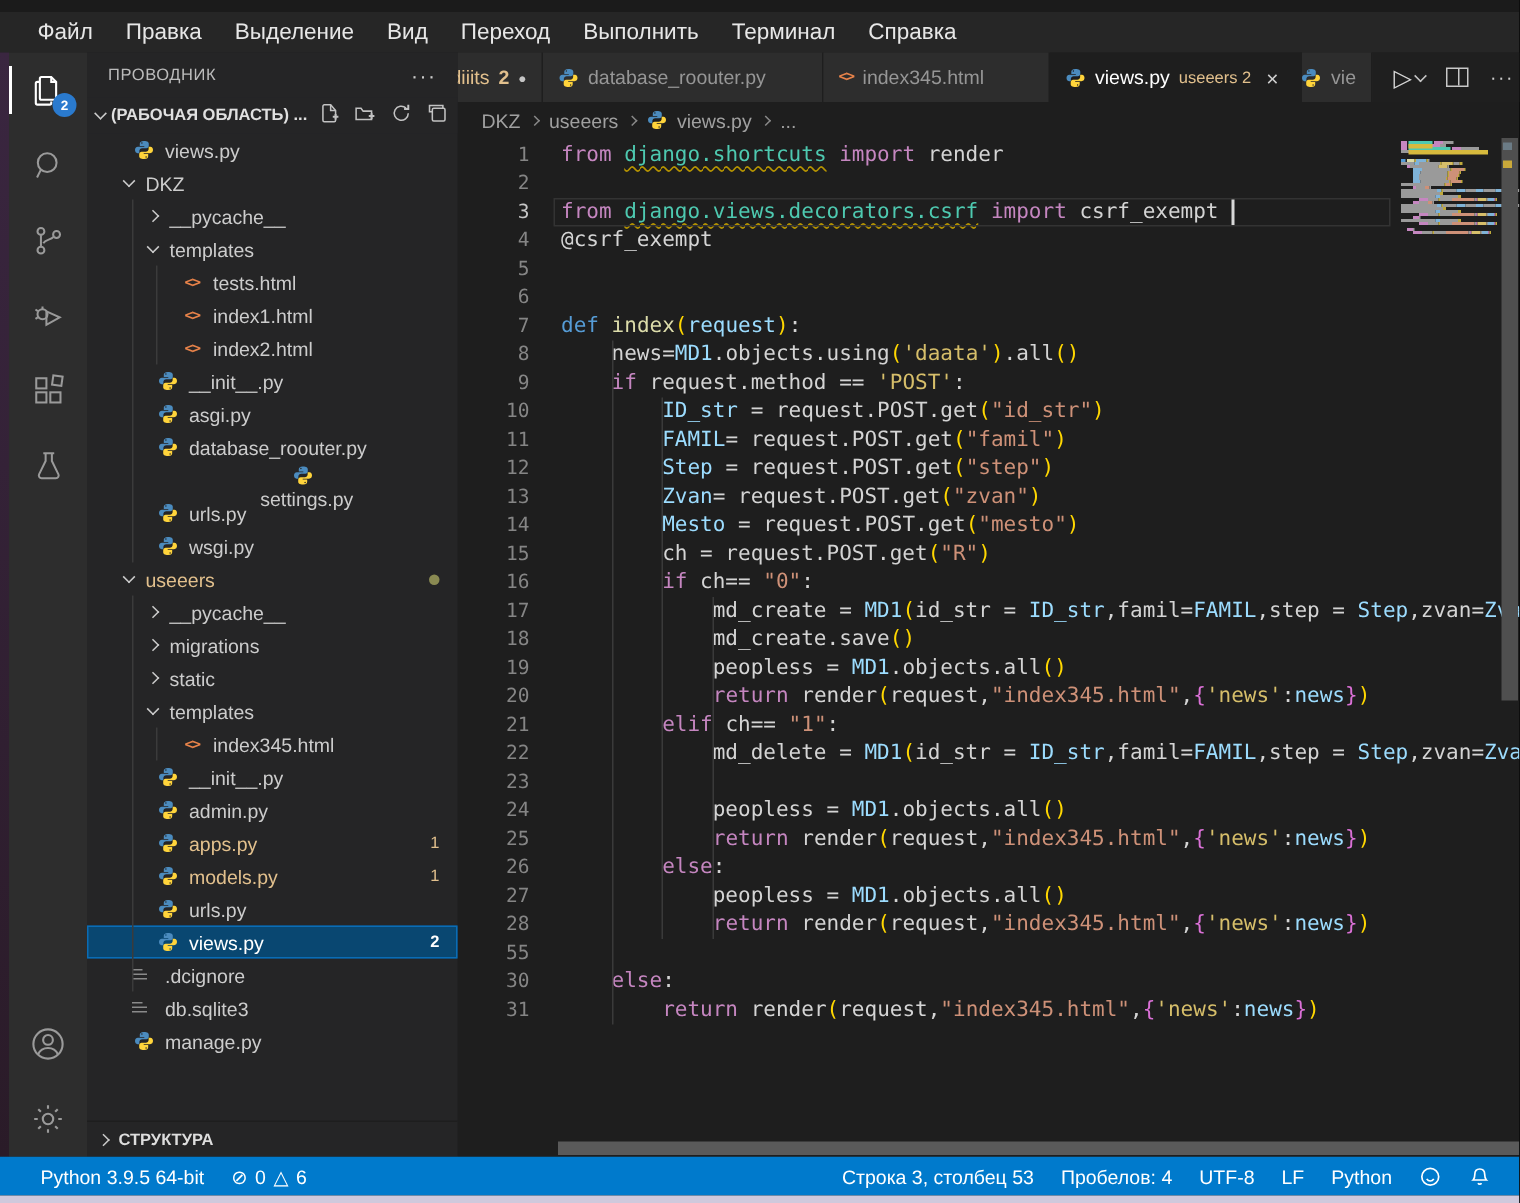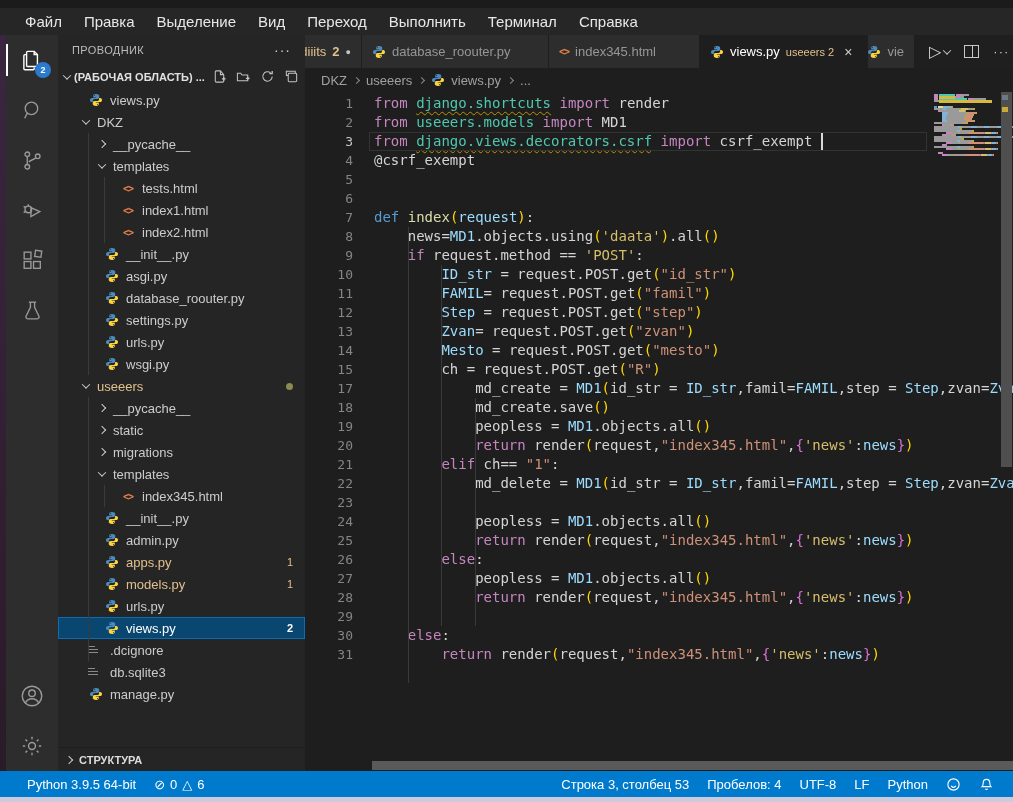--- a/index.html
+++ b/index.html
@@ -270,21 +270,21 @@
           </div>
           <div class="tree-row" style="padding-left: 46px;">
             <span class="ticon">
               <svg width="14" height="14" viewBox="0 0 14 14">
                 <path fill="#4b8bbe" d="M6.9 1C4.8 1 4.2 2 4.2 2.9v1.5h3v.5H3C1.6 4.9 1 6 1 7s.6 2.1 1.7 2.1h1.2V7.7c0-1 .9-1.8 1.9-1.8h2.8c.9 0 1.6-.8 1.6-1.7V2.9C10.2 1.9 9.4 1 6.9 1zM5.6 1.9a.5.5 0 1 1 0 1 .5.5 0 0 1 0-1z"></path>
                 <path fill="#ffd43b" d="M7.1 13c2.1 0 2.7-1 2.7-1.9v-1.5h-3v-.5H11c1.4 0 2-1.1 2-2.1s-.6-2.1-1.7-2.1h-1.2v1.4c0 1-.9 1.8-1.9 1.8H5.4c-.9 0-1.6.8-1.6 1.7v1.3c0 1 .8 1.9 3.3 1.9zm1.3-.9a.5.5 0 1 1 0-1 .5.5 0 0 1 0 1z"></path>
               </svg>
             </span>
             <span>database_roouter.py</span>
           </div>
-          <div class="tree-row" style="padding-left: 46px;">
+          <div class="tree-row" style="padding-left: 46px; flex-direction: column;">
             <span class="ticon">
               <svg width="14" height="14" viewBox="0 0 14 14">
                 <path fill="#4b8bbe" d="M6.9 1C4.8 1 4.2 2 4.2 2.9v1.5h3v.5H3C1.6 4.9 1 6 1 7s.6 2.1 1.7 2.1h1.2V7.7c0-1 .9-1.8 1.9-1.8h2.8c.9 0 1.6-.8 1.6-1.7V2.9C10.2 1.9 9.4 1 6.9 1zM5.6 1.9a.5.5 0 1 1 0 1 .5.5 0 0 1 0-1z"></path>
                 <path fill="#ffd43b" d="M7.1 13c2.1 0 2.7-1 2.7-1.9v-1.5h-3v-.5H11c1.4 0 2-1.1 2-2.1s-.6-2.1-1.7-2.1h-1.2v1.4c0 1-.9 1.8-1.9 1.8H5.4c-.9 0-1.6.8-1.6 1.7v1.3c0 1 .8 1.9 3.3 1.9zm1.3-.9a.5.5 0 1 1 0-1 .5.5 0 0 1 0 1z"></path>
               </svg>
             </span>
             <span>settings.py</span>
           </div>
           <div class="tree-row" style="padding-left: 46px;">
             <span class="ticon">
@@ -308,25 +308,25 @@
             <span class="chev down" style="margin-right: 8px;"></span>
             <span>useeers</span>
             <span class="dot-badge"></span>
           </div>
           <div class="tree-row" style="padding-left: 41px;">
             <span class="chev right" style="margin-right: 8px;"></span>
             <span>__pycache__</span>
           </div>
           <div class="tree-row" style="padding-left: 41px;">
             <span class="chev right" style="margin-right: 8px;"></span>
-            <span>static</span>
+            <span>migrations</span>
           </div>
           <div class="tree-row" style="padding-left: 41px;">
             <span class="chev right" style="margin-right: 8px;"></span>
-            <span>migrations</span>
+            <span>static</span>
           </div>
           <div class="tree-row" style="padding-left: 41px;">
             <span class="chev down" style="margin-right: 8px;"></span>
             <span>templates</span>
           </div>
           <div class="tree-row" style="padding-left: 62px;">
             <span class="ticon html-ico">&lt;&gt;</span>
             <span>index345.html</span>
           </div>
           <div class="tree-row" style="padding-left: 46px;">
@@ -482,47 +482,48 @@
               <path fill="#ffd43b" d="M7.1 13c2.1 0 2.7-1 2.7-1.9v-1.5h-3v-.5H11c1.4 0 2-1.1 2-2.1s-.6-2.1-1.7-2.1h-1.2v1.4c0 1-.9 1.8-1.9 1.8H5.4c-.9 0-1.6.8-1.6 1.7v1.3c0 1 .8 1.9 3.3 1.9zm1.3-.9a.5.5 0 1 1 0-1 .5.5 0 0 1 0 1z"></path>
             </svg>
           </span>
           <span>views.py</span>
           <span class="sep"></span>
           <span>...</span>
         </div>
       <div class="code-area" id="codearea">
         <div class="code-lines" id="codelines">
             <div class="cline"><span class="ln">1</span><span class="ltext"><span class="tk-k">from</span><span class="tk-v"> </span><span class="tk-nsw">django.shortcuts</span><span class="tk-v"> </span><span class="tk-k">import</span><span class="tk-v"> render</span></span></div>
-            <div class="cline"><span class="ln">2</span><span class="ltext"><span class="tk-k">from</span><span class="tk-v"> </span><span class="tk-ns">useeers.models</span><span class="tk-v"> </span><span class="tk-k">import</span><span class="tk-v"> MD1</span></span></div>
+            <div class="cline"><span class="ln">2</span></div>
             <div class="cline"><span class="ln cur">3</span><span class="ltext"><span class="tk-k">from</span><span class="tk-v"> </span><span class="tk-nsw">django.views.decorators.csrf</span><span class="tk-v"> </span><span class="tk-k">import</span><span class="tk-v"> csrf_exempt</span></span></div>
             <div class="cline"><span class="ln">4</span><span class="ltext"><span class="tk-v">@csrf_exempt</span></span></div>
             <div class="cline"><span class="ln">5</span><span class="ltext"></span></div>
             <div class="cline"><span class="ln">6</span><span class="ltext"></span></div>
             <div class="cline"><span class="ln">7</span><span class="ltext"><span class="tk-d">def</span><span class="tk-v"> </span><span class="tk-fn">index</span><span class="tk-b1">(</span><span class="tk-cv">request</span><span class="tk-b1">)</span><span class="tk-v">:</span></span></div>
             <div class="cline"><span class="ln">8</span><span class="ltext"><span class="tk-v">    news=</span><span class="tk-cv">MD1</span><span class="tk-v">.objects.using</span><span class="tk-b1">(</span><span class="tk-s1">'daata'</span><span class="tk-b1">)</span><span class="tk-v">.all</span><span class="tk-b1">()</span></span></div>
             <div class="cline"><span class="ln">9</span><span class="ltext"><span class="tk-v">    </span><span class="tk-k">if</span><span class="tk-v"> request.method == </span><span class="tk-s1">'POST'</span><span class="tk-v">:</span></span></div>
             <div class="cline"><span class="ln">10</span><span class="ltext"><span class="tk-v">        </span><span class="tk-cv">ID_str</span><span class="tk-v"> = request.POST.get</span><span class="tk-b1">(</span><span class="tk-s2">"id_str"</span><span class="tk-b1">)</span></span></div>
             <div class="cline"><span class="ln">11</span><span class="ltext"><span class="tk-v">        </span><span class="tk-cv">FAMIL</span><span class="tk-v">= request.POST.get</span><span class="tk-b1">(</span><span class="tk-s2">"famil"</span><span class="tk-b1">)</span></span></div>
             <div class="cline"><span class="ln">12</span><span class="ltext"><span class="tk-v">        </span><span class="tk-cv">Step</span><span class="tk-v"> = request.POST.get</span><span class="tk-b1">(</span><span class="tk-s2">"step"</span><span class="tk-b1">)</span></span></div>
             <div class="cline"><span class="ln">13</span><span class="ltext"><span class="tk-v">        </span><span class="tk-cv">Zvan</span><span class="tk-v">= request.POST.get</span><span class="tk-b1">(</span><span class="tk-s2">"zvan"</span><span class="tk-b1">)</span></span></div>
             <div class="cline"><span class="ln">14</span><span class="ltext"><span class="tk-v">        </span><span class="tk-cv">Mesto</span><span class="tk-v"> = request.POST.get</span><span class="tk-b1">(</span><span class="tk-s2">"mesto"</span><span class="tk-b1">)</span></span></div>
             <div class="cline"><span class="ln">15</span><span class="ltext"><span class="tk-v">        ch = request.POST.get</span><span class="tk-b1">(</span><span class="tk-s2">"R"</span><span class="tk-b1">)</span></span></div>
+            <div class="cline"><span class="ln">16</span><span class="ltext"><span class="tk-v">        </span><span class="tk-k">if</span><span class="tk-v"> ch== </span><span class="tk-s2">"0"</span><span class="tk-v">:</span></span></div>
             <div class="cline"><span class="ln">17</span><span class="ltext"><span class="tk-v">            md_create = </span><span class="tk-cv">MD1</span><span class="tk-b1">(</span><span class="tk-v">id_str = </span><span class="tk-cv">ID_str</span><span class="tk-v">,famil=</span><span class="tk-cv">FAMIL</span><span class="tk-v">,step = </span><span class="tk-cv">Step</span><span class="tk-v">,zvan=</span><span class="tk-cv">Zvan</span></span></div>
             <div class="cline"><span class="ln">18</span><span class="ltext"><span class="tk-v">            md_create.save</span><span class="tk-b1">()</span></span></div>
             <div class="cline"><span class="ln">19</span><span class="ltext"><span class="tk-v">            peopless = </span><span class="tk-cv">MD1</span><span class="tk-v">.objects.all</span><span class="tk-b1">()</span></span></div>
             <div class="cline"><span class="ln">20</span><span class="ltext"><span class="tk-v">            </span><span class="tk-k">return</span><span class="tk-v"> render</span><span class="tk-b1">(</span><span class="tk-v">request,</span><span class="tk-s2">"index345.html"</span><span class="tk-v">,</span><span class="tk-b2">{</span><span class="tk-s1">'news'</span><span class="tk-v">:</span><span class="tk-cv">news</span><span class="tk-b2">}</span><span class="tk-b1">)</span></span></div>
             <div class="cline"><span class="ln">21</span><span class="ltext"><span class="tk-v">        </span><span class="tk-k">elif</span><span class="tk-v"> ch== </span><span class="tk-s2">"1"</span><span class="tk-v">:</span></span></div>
             <div class="cline"><span class="ln">22</span><span class="ltext"><span class="tk-v">            md_delete = </span><span class="tk-cv">MD1</span><span class="tk-b1">(</span><span class="tk-v">id_str = </span><span class="tk-cv">ID_str</span><span class="tk-v">,famil=</span><span class="tk-cv">FAMIL</span><span class="tk-v">,step = </span><span class="tk-cv">Step</span><span class="tk-v">,zvan=</span><span class="tk-cv">Zvan</span></span></div>
             <div class="cline"><span class="ln">23</span></div>
             <div class="cline"><span class="ln">24</span><span class="ltext"><span class="tk-v">            peopless = </span><span class="tk-cv">MD1</span><span class="tk-v">.objects.all</span><span class="tk-b1">()</span></span></div>
             <div class="cline"><span class="ln">25</span><span class="ltext"><span class="tk-v">            </span><span class="tk-k">return</span><span class="tk-v"> render</span><span class="tk-b1">(</span><span class="tk-v">request,</span><span class="tk-s2">"index345.html"</span><span class="tk-v">,</span><span class="tk-b2">{</span><span class="tk-s1">'news'</span><span class="tk-v">:</span><span class="tk-cv">news</span><span class="tk-b2">}</span><span class="tk-b1">)</span></span></div>
             <div class="cline"><span class="ln">26</span><span class="ltext"><span class="tk-v">        </span><span class="tk-k">else</span><span class="tk-v">:</span></span></div>
             <div class="cline"><span class="ln">27</span><span class="ltext"><span class="tk-v">            peopless = </span><span class="tk-cv">MD1</span><span class="tk-v">.objects.all</span><span class="tk-b1">()</span></span></div>
             <div class="cline"><span class="ln">28</span><span class="ltext"><span class="tk-v">            </span><span class="tk-k">return</span><span class="tk-v"> render</span><span class="tk-b1">(</span><span class="tk-v">request,</span><span class="tk-s2">"index345.html"</span><span class="tk-v">,</span><span class="tk-b2">{</span><span class="tk-s1">'news'</span><span class="tk-v">:</span><span class="tk-cv">news</span><span class="tk-b2">}</span><span class="tk-b1">)</span></span></div>
-            <div class="cline"><span class="ln">29</span><span class="ltext"></span></div>
+            <div class="cline"><span class="ln">55</span><span class="ltext"></span></div>
             <div class="cline"><span class="ln">30</span><span class="ltext"><span class="tk-v">    </span><span class="tk-k">else</span><span class="tk-v">:</span></span></div>
             <div class="cline"><span class="ln">31</span><span class="ltext"><span class="tk-v">        </span><span class="tk-k">return</span><span class="tk-v"> render</span><span class="tk-b1">(</span><span class="tk-v">request,</span><span class="tk-s2">"index345.html"</span><span class="tk-v">,</span><span class="tk-b2">{</span><span class="tk-s1">'news'</span><span class="tk-v">:</span><span class="tk-cv">news</span><span class="tk-b2">}</span><span class="tk-b1">)</span></span></div>
           </div>
         <div class="minimap" id="minimap">
             <div class="mm-row">
               <span class="mm-seg" style="width: 4px; background: rgb(197, 134, 192);"></span>
               <span class="mm-seg" style="width: 1px; background: transparent;"></span>
               <span class="mm-seg" style="width: 16px; background: rgb(78, 201, 176);"></span>
               <span class="mm-seg" style="width: 1px; background: transparent;"></span>
               <span class="mm-seg" style="width: 6px; background: rgb(197, 134, 192);"></span>

